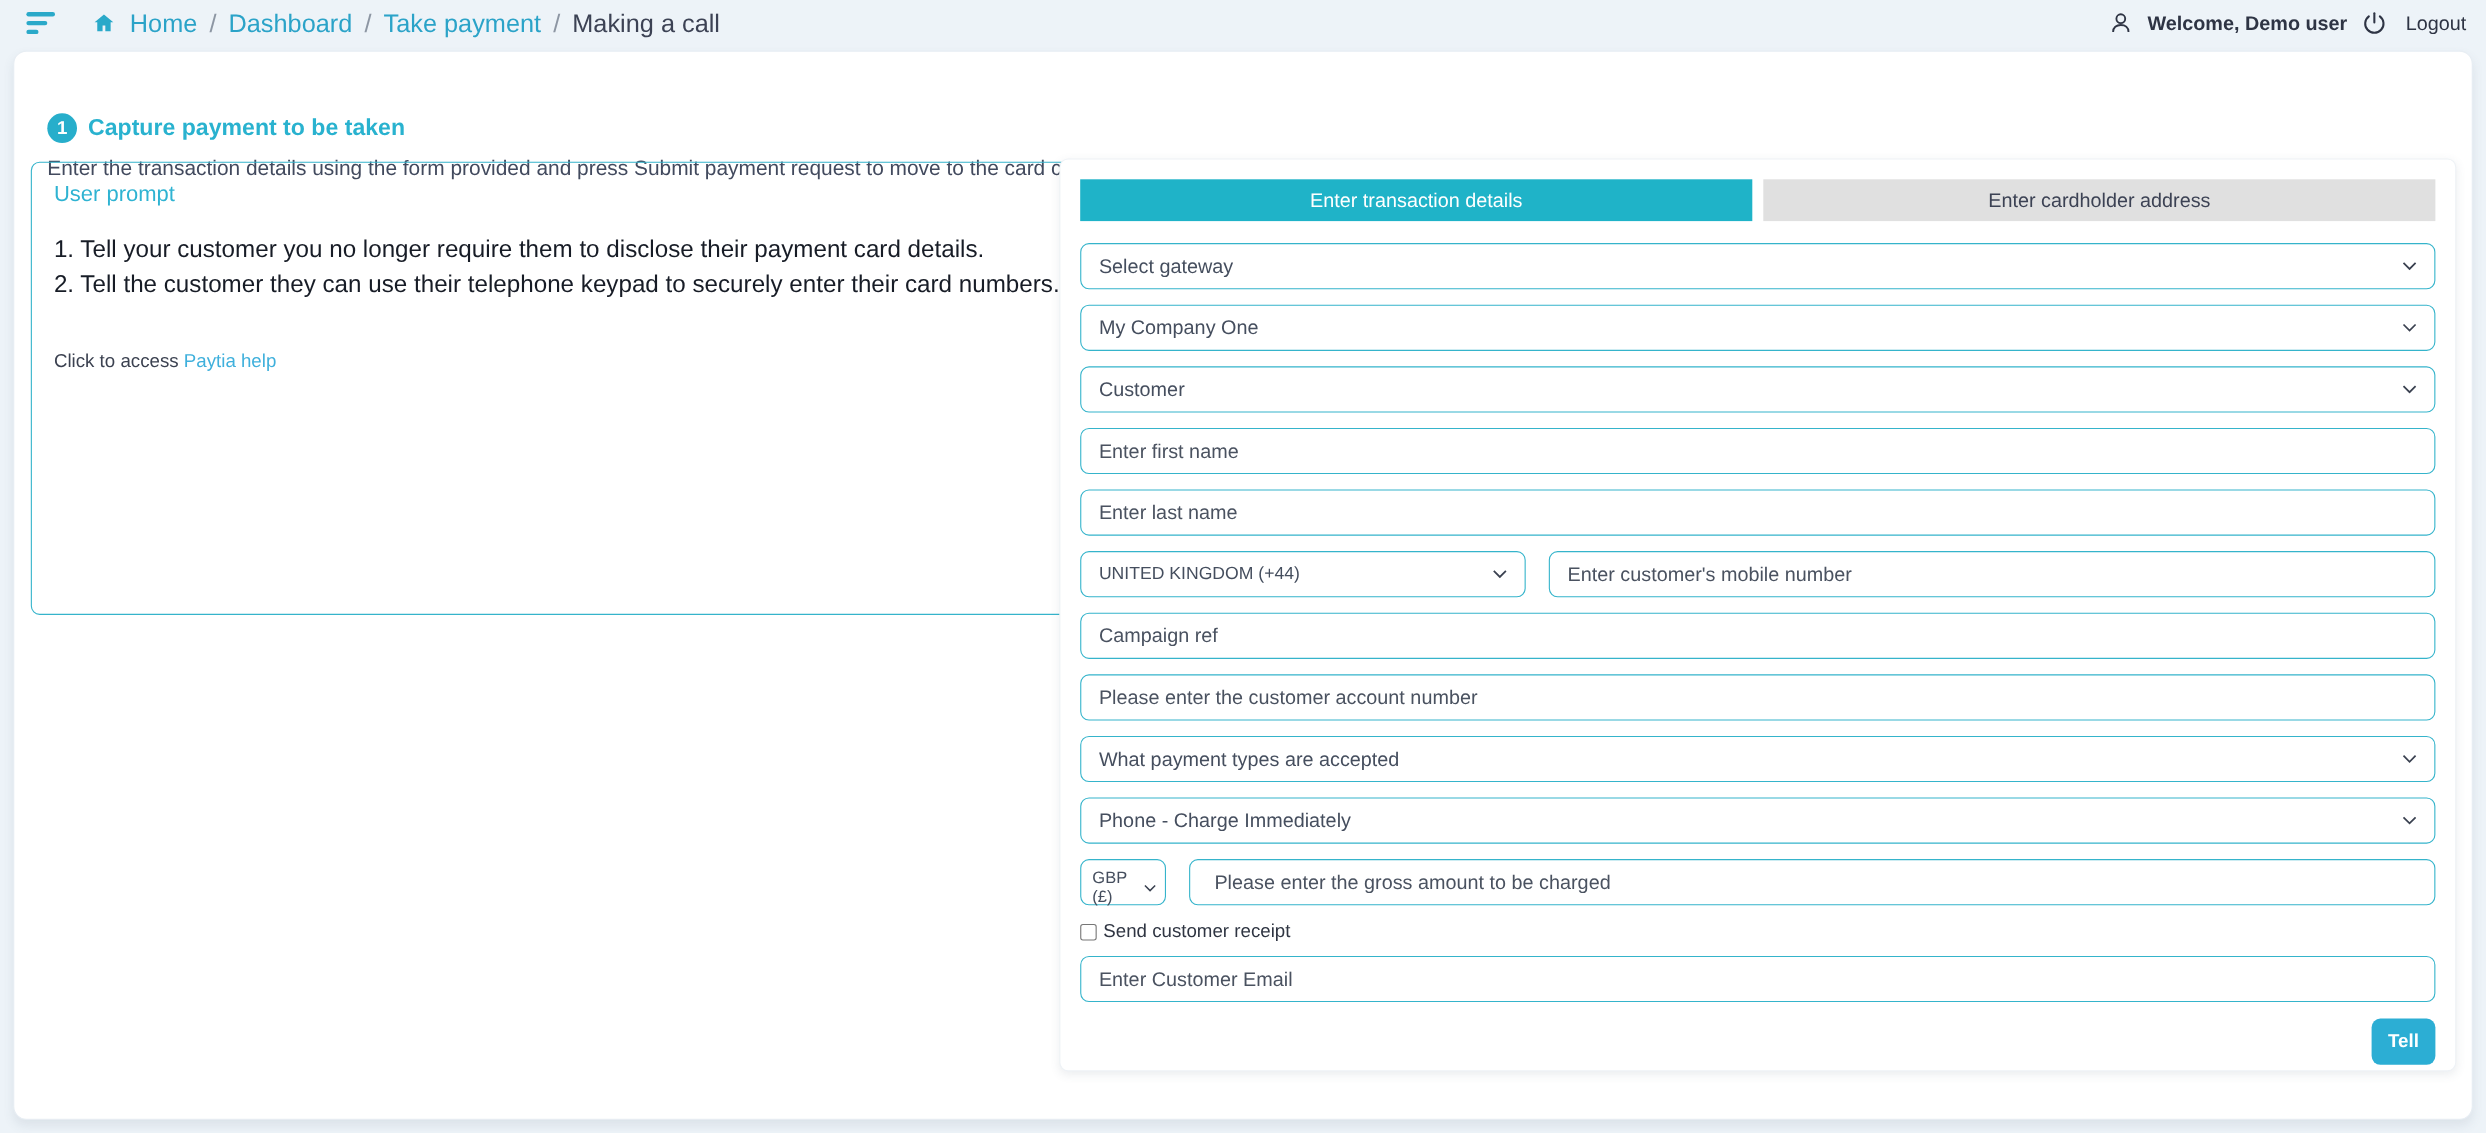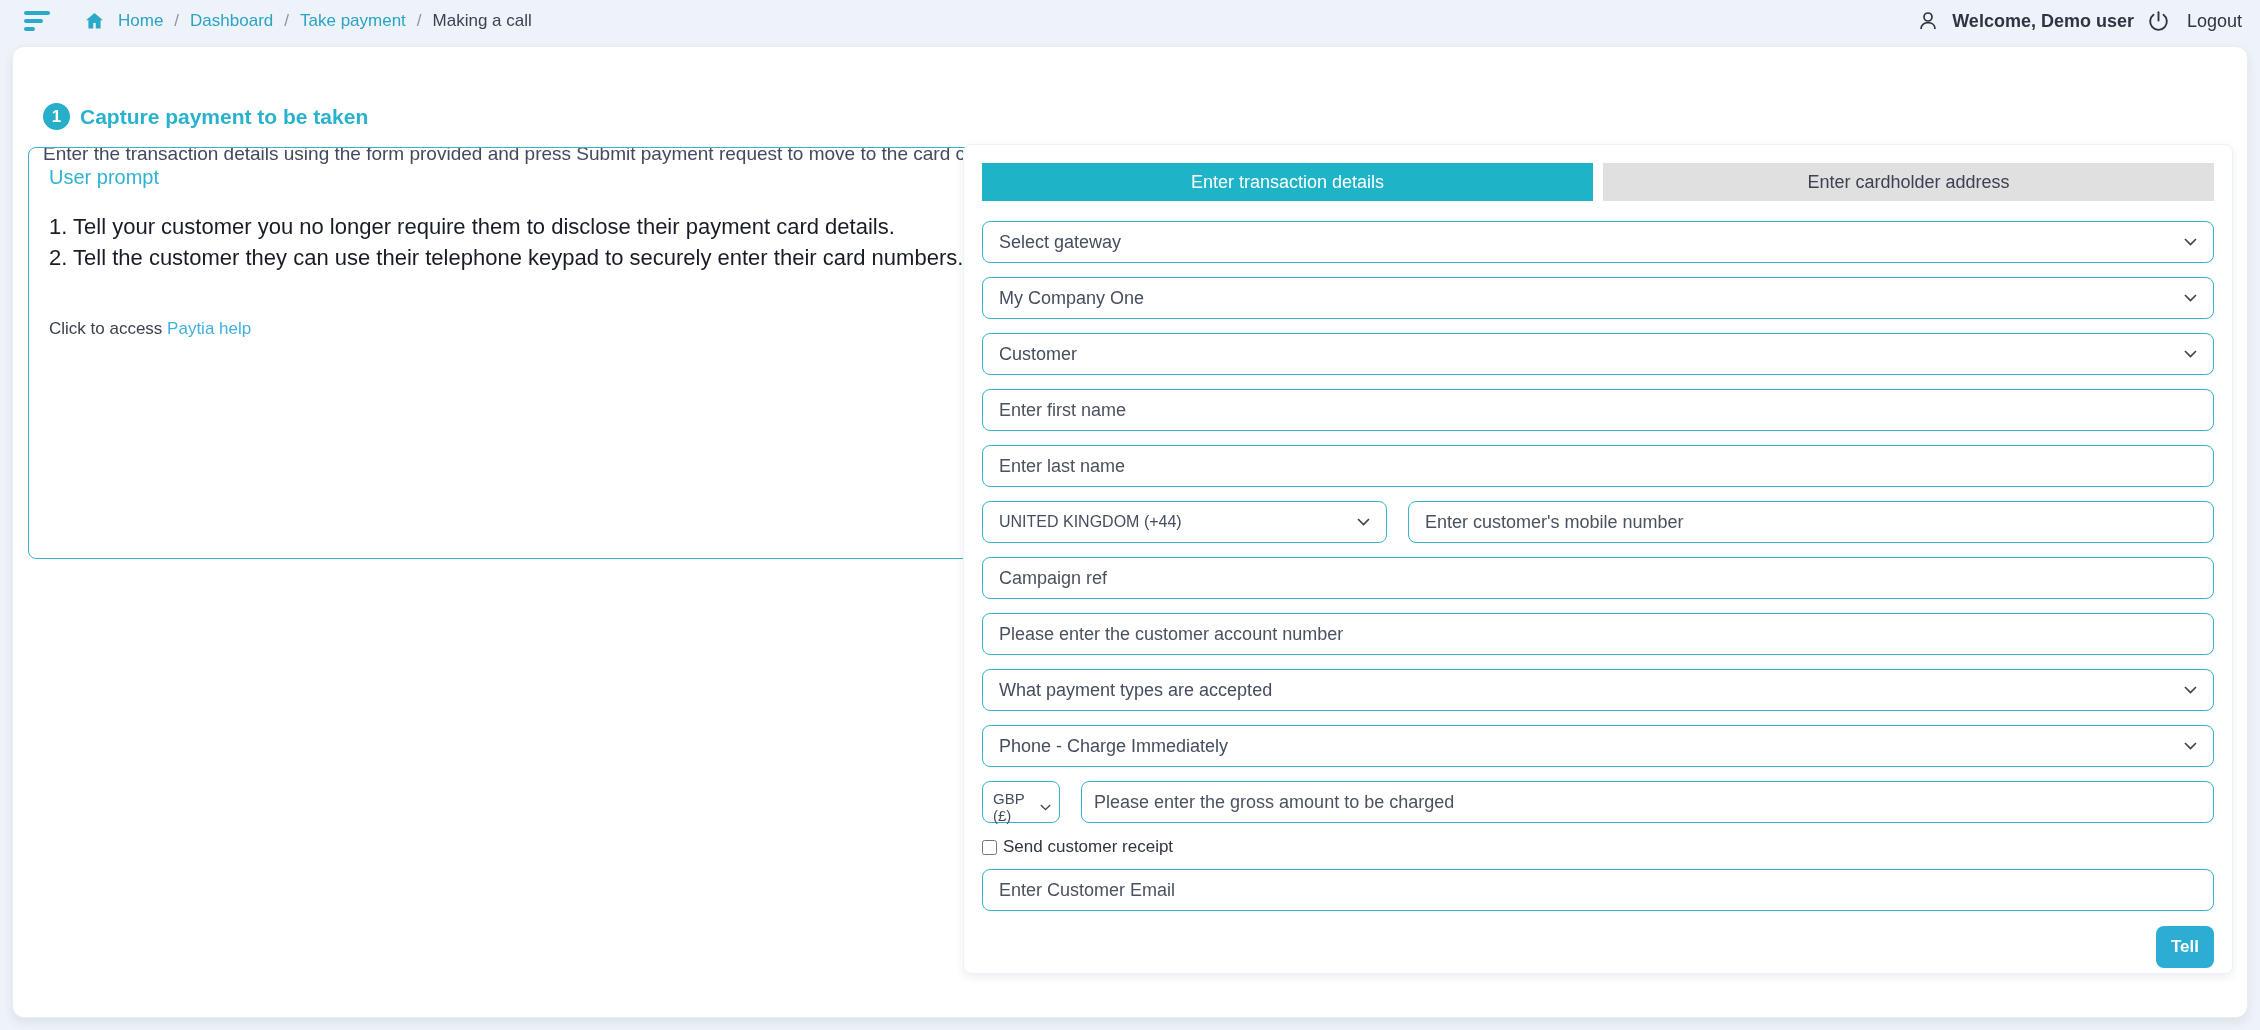--- a/index.html
+++ b/index.html
@@ -17,21 +17,21 @@
     position: absolute; top: 0; left: 0; width: 2260px; height: 42px;
     display: flex; align-items: center; padding: 0 18px;
   }
   .hamburger { width: 28px; height: 20px; margin-left: 6px; cursor: pointer;
     display: flex; flex-direction: column; justify-content: space-between; }
   .hamburger span { display: block; height: 4px; border-radius: 2px; background: #2aa9c9; }
   .hamburger span:nth-child(1){ width: 26px; }
   .hamburger span:nth-child(2){ width: 19px; }
   .hamburger span:nth-child(3){ width: 11px; }
 
-  .breadcrumb { display: flex; align-items: center; margin-left: 32px; font-size: 17px; gap: 11px; }
+  .breadcrumb { display: flex; align-items: center; margin-left: 32px; font-size: 23px; gap: 11px; }
   .crumb-link { color: #2ba3c8; text-decoration: none; cursor: pointer; }
   .crumb-sep { color: #8d96a3; }
   .crumb-current { color: #3c4254; }
   .home-icon { display: flex; align-items: center; margin-right: 2px; }
 
   .topbar-right { margin-left: auto; display: flex; align-items: center; gap: 12px; }
   .welcome-text { font-size: 18px; font-weight: 700; color: #2e3444; }
   .logout-text { font-size: 18px; color: #2e3444; cursor: pointer; margin-left: 4px; }
   .icon-dark { display: flex; align-items: center; }
 
@@ -95,21 +95,21 @@
   .sel {
     display: flex; align-items: center; justify-content: space-between;
     cursor: pointer; margin-bottom: 14px; user-select: none;
   }
   .sel .chev { flex: 0 0 auto; margin-left: 8px; }
   .row { display: flex; gap: 21px; margin-bottom: 14px; }
   .row .sel, .row .field { margin-bottom: 0; }
   .sel-country { width: 405px; flex: 0 0 405px; font-size: 16px; }
   .sel-currency { width: 78px; flex: 0 0 78px; font-size: 15px; padding: 10px 8px 0 10px; }
   .field-grow { flex: 1 1 auto; width: auto; }
-  .field-amount { padding-left: 12px; }
+  .field-amount { padding-left: 22px; }
 
   .checkbox-row { display: flex; align-items: center; margin: 2px 0 12px 0; }
   .checkbox-row input { width: 15px; height: 15px; accent-color: #fff; cursor: pointer; }
   .checkbox-label { font-size: 17px; color: #2f3542; margin-left: 6px; }
 
   .button-row { display: flex; justify-content: flex-end; margin-top: 15px; }
   .next-btn {
     min-width: 58px; height: 42px; padding: 0 11px;
     background: #2caed4; color: #ffffff;
     border: none; border-radius: 8px;

